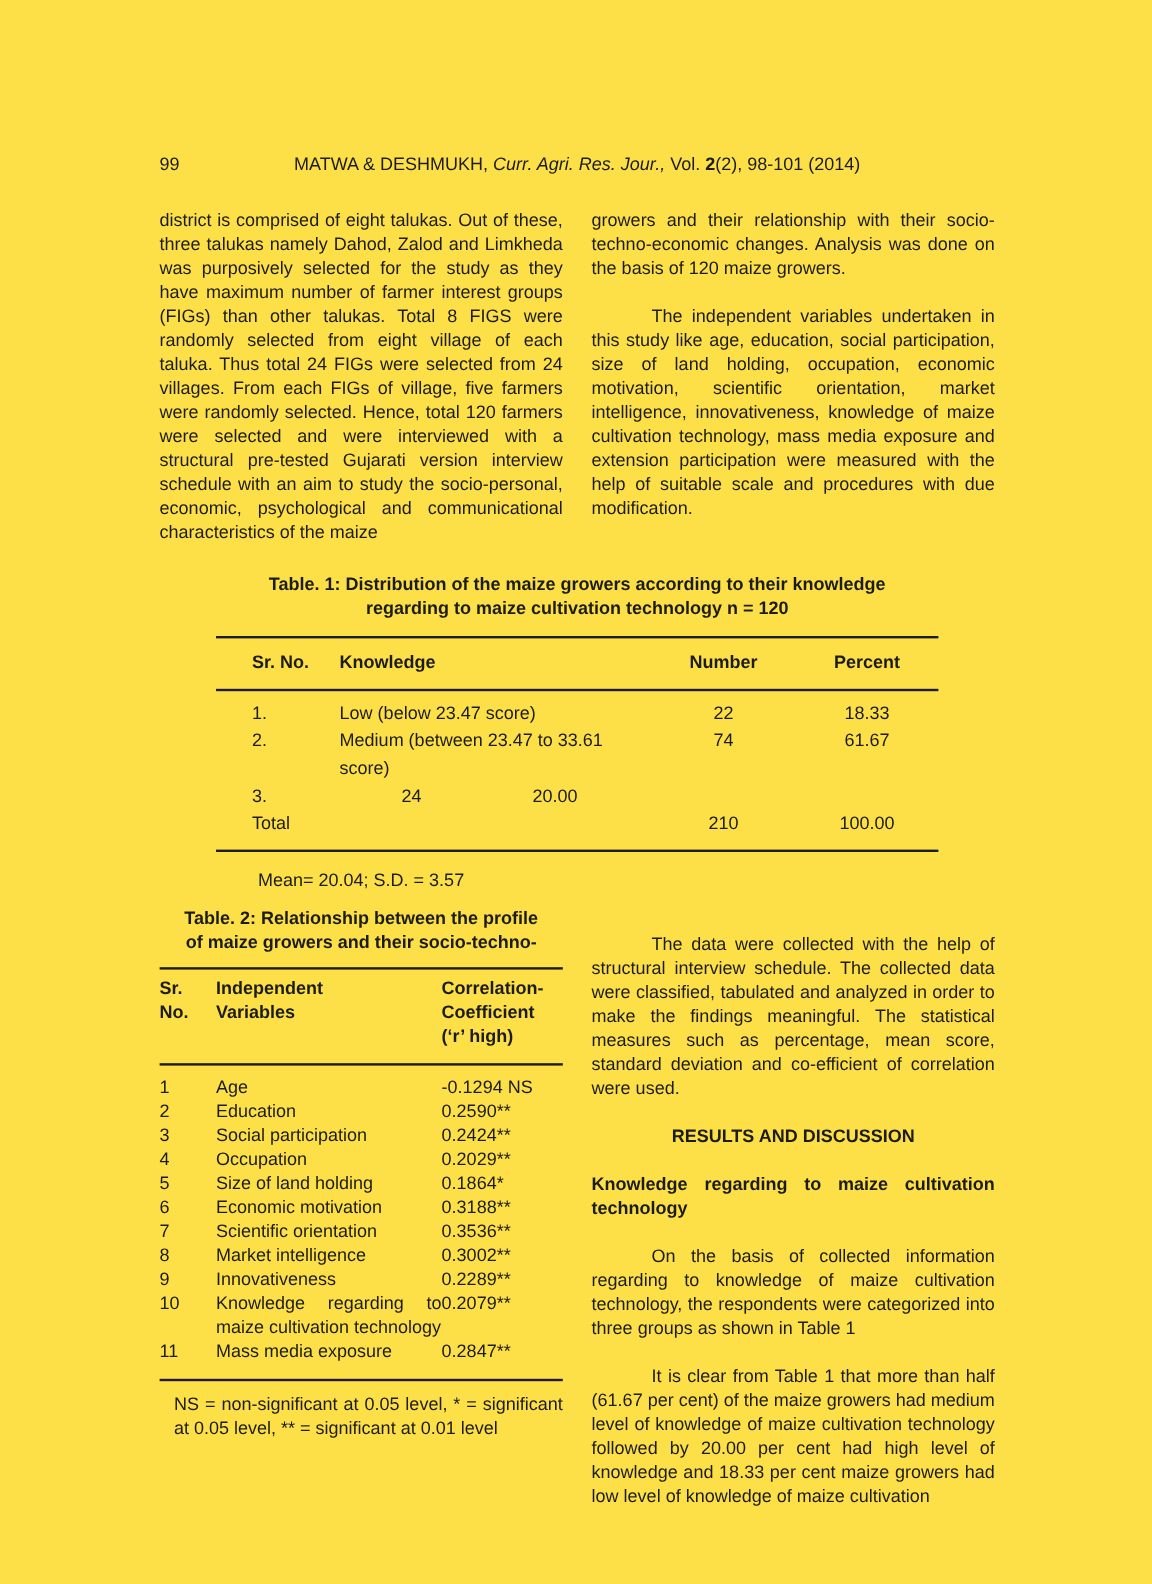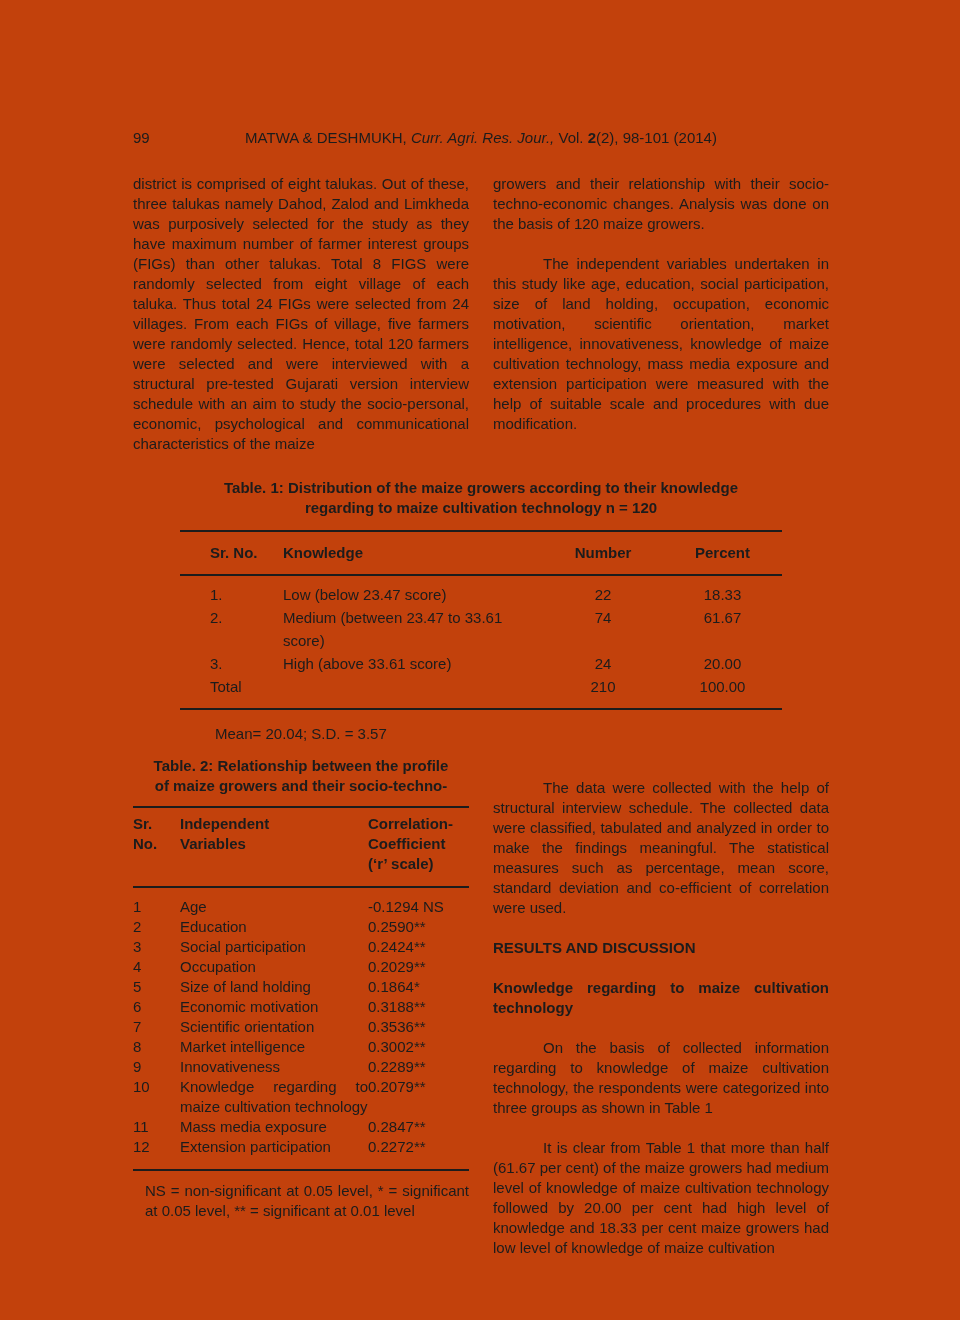--- a/index.html
+++ b/index.html
@@ -1,21 +1,21 @@
 <!DOCTYPE html>
 <html><head>
 <meta charset="utf-8">
 <title>Document</title>
 <style>
   html, body { margin: 0; padding: 0; background: #ffffff; }
   .page {
     position: relative;
     width: 960px;
     height: 1320px;
-    background: #c2410c;
+    background: #fde047;
     color: #1c1c1c;
     font-family: "Liberation Sans", sans-serif;
     font-size: 15px;
     line-height: 20px;
     overflow: hidden;
   }
   .content {
     position: absolute;
     left: 133px;
     top: 128px;
@@ -53,21 +53,21 @@
   .t2 { margin-top: 10px; }
   .t2-header { display: flex; font-weight: 700; padding: 6px 0 12px 0; }
   .t2-body { padding: 9px 0 12px 0; }
   .t2-row { display: flex; }
   .t2-sr { width: 47px; }
   .t2-var { width: 188px; }
   .t2-val { flex: 1; }
   .t2-footnote { margin-top: 10px; text-align: justify; margin-left: 12px; }
   
   .col-right-row3 { padding-top: 22px; }
-  .results-heading { text-align: left; font-weight: 700; margin: 22px 0 0 0; }
+  .results-heading { text-align: center; font-weight: 700; margin: 22px 0 0 0; }
   .subheading { font-weight: 700; margin: 20px 0 0 0; text-align: justify; }
   .after-subhead { margin-top: 0; }
 </style>
 </head>
 <body>
 
 <div class="page">
   <div class="content">
 
     <div class="header">
@@ -107,21 +107,20 @@
             <div class="t1-c-pct">18.33</div>
           </div>
           <div class="t1-row">
             <div class="t1-c-sr">2.</div>
             <div class="t1-c-kn">Medium (between 23.47 to 33.61 score)</div>
             <div class="t1-c-num">74</div>
             <div class="t1-c-pct">61.67</div>
           </div>
           <div class="t1-row">
             <div class="t1-c-sr">3.</div>
-            <div class="t1-c-kn">High (above 33.61 score)</div>
             <div class="t1-c-num">24</div>
             <div class="t1-c-pct">20.00</div>
           </div>
           <div class="t1-row">
             <div class="t1-c-sr">Total</div>
             <div class="t1-c-kn"></div>
             <div class="t1-c-num">210</div>
             <div class="t1-c-pct">100.00</div>
           </div>
         </div>
@@ -143,21 +142,21 @@
               <div>Sr.</div>
               <div>No.</div>
             </div>
             <div class="t2-var">
               <div>Independent</div>
               <div>Variables</div>
             </div>
             <div class="t2-val">
               <div>Correlation-</div>
               <div>Coefficient</div>
-              <div>(‘r’ scale)</div>
+              <div>(‘r’ high)</div>
             </div>
           </div>
           <div class="rule"></div>
           <div class="t2-body">
             <div class="t2-row">
               <div class="t2-sr">1</div>
               <div class="t2-var">Age</div>
               <div class="t2-val">-0.1294 NS</div>
             </div>
             <div class="t2-row">
@@ -202,25 +201,20 @@
             </div>
             <div class="t2-row">
               <div class="t2-sr">10</div>
               <div class="t2-var">Knowledge regarding to maize cultivation technology</div>
               <div class="t2-val">0.2079**</div>
             </div>
             <div class="t2-row">
               <div class="t2-sr">11</div>
               <div class="t2-var">Mass media exposure</div>
               <div class="t2-val">0.2847**</div>
-            </div>
-            <div class="t2-row">
-              <div class="t2-sr">12</div>
-              <div class="t2-var">Extension participation</div>
-              <div class="t2-val">0.2272**</div>
             </div>
           </div>
           <div class="rule"></div>
         </div>
         <div class="t2-footnote">NS = non-significant at 0.05 level, * = significant at 0.05 level, ** = significant at 0.01 level</div>
       </div>
 
       <div class="col col-right-row3">
         <p class="para indent">The data were collected with the help of structural interview schedule. The collected data were classified, tabulated and analyzed in order to make the findings meaningful. The statistical measures such as percentage, mean score, standard deviation and co-efficient of correlation were used.</p>
         <p class="para results-heading">RESULTS AND DISCUSSION</p>

